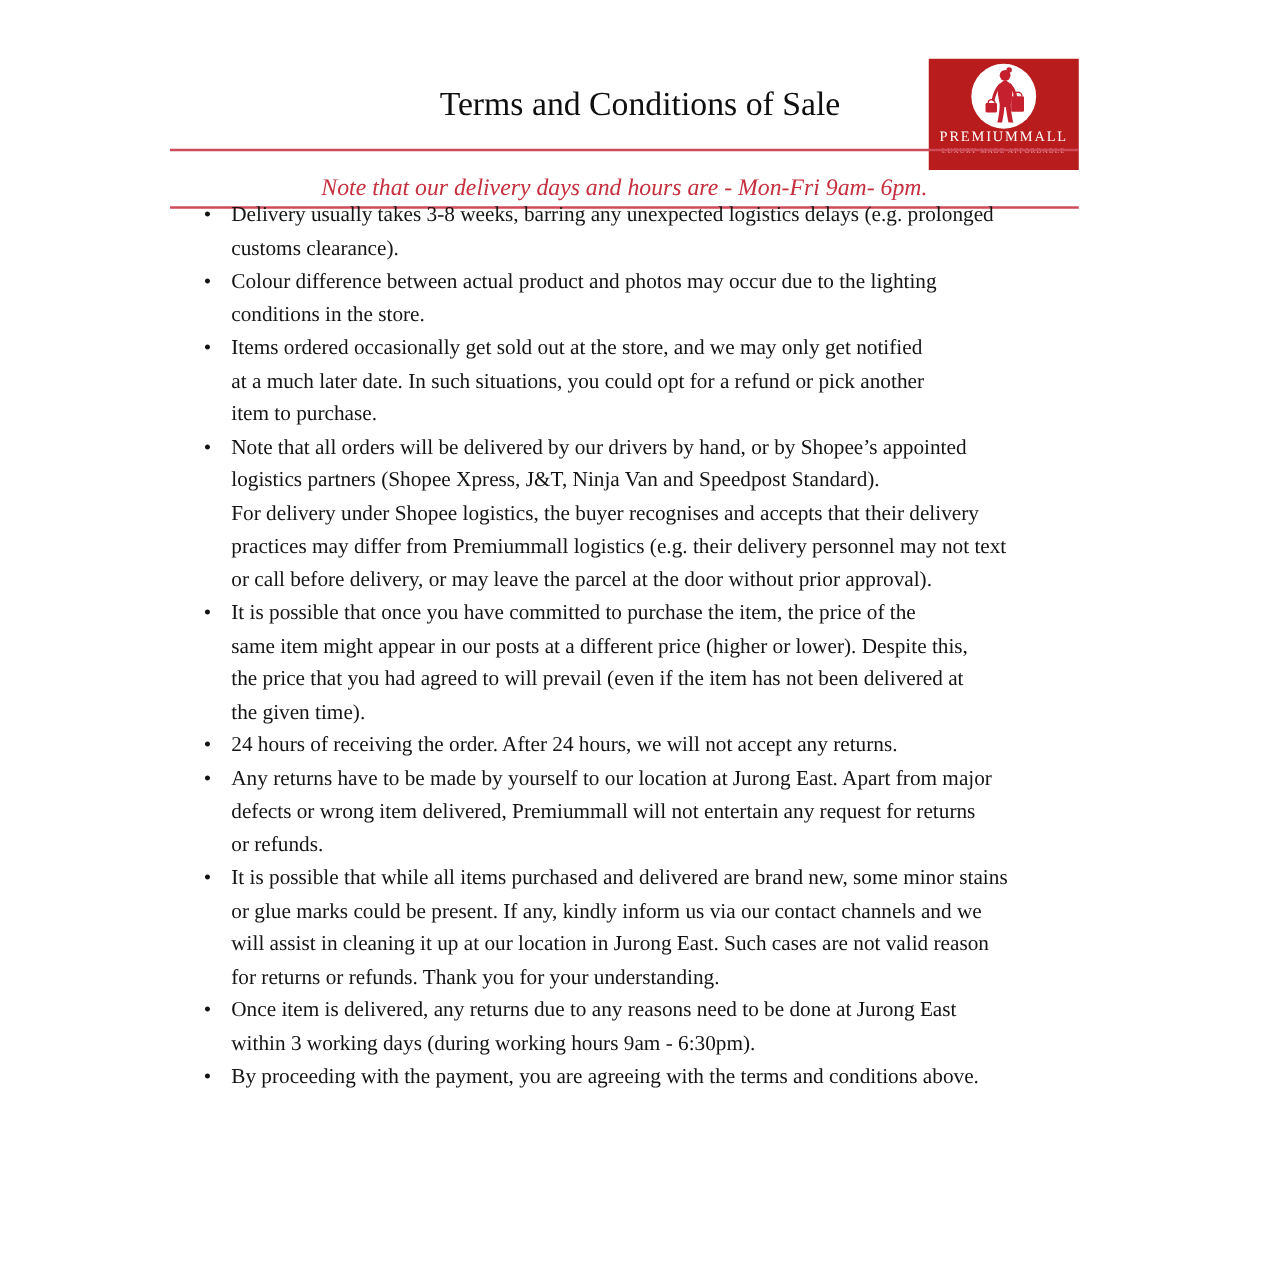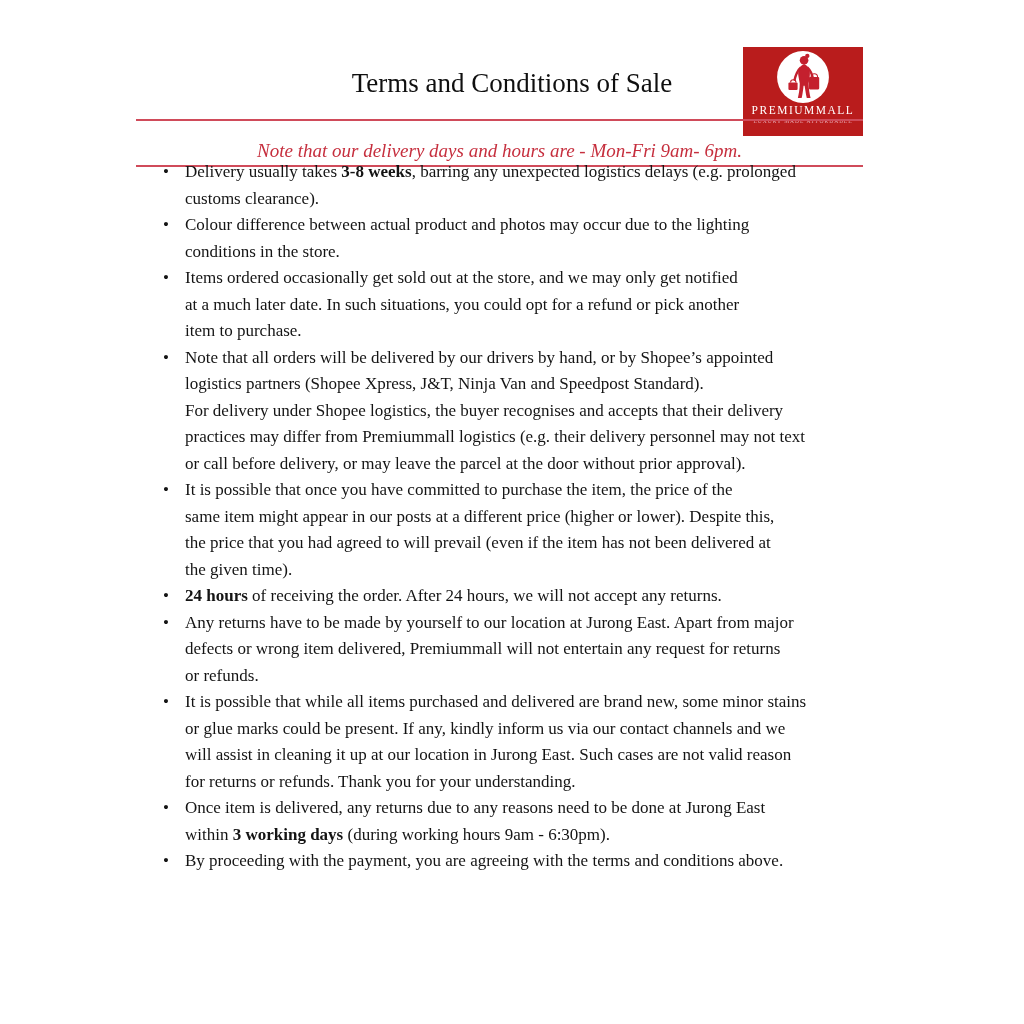--- a/index.html
+++ b/index.html
@@ -41,21 +41,21 @@
   }
 
   
   .terms {
     position: absolute; left: 160px; top: 159px; width: 780px;
     margin: 0; padding: 0; list-style: none;
     font-size: 17px; line-height: 26.5px; color: #141414;
   }
   .terms li { position: relative; padding-left: 25px; white-space: pre; }
   .terms li::before { content: "\2022"; position: absolute; left: 3px; top: 0; }
-  .terms b { font-weight: bold; }
+  .terms b { font-weight: normal; }
 </style>
 </head>
 <body>
 
 <div class="page">
 
   <div class="logo">
     <svg class="logo-icon" viewBox="0 0 100 100" aria-hidden="true">
       <circle cx="50" cy="50" r="48" fill="#ffffff"></circle>
       <g fill="#c4202e">

